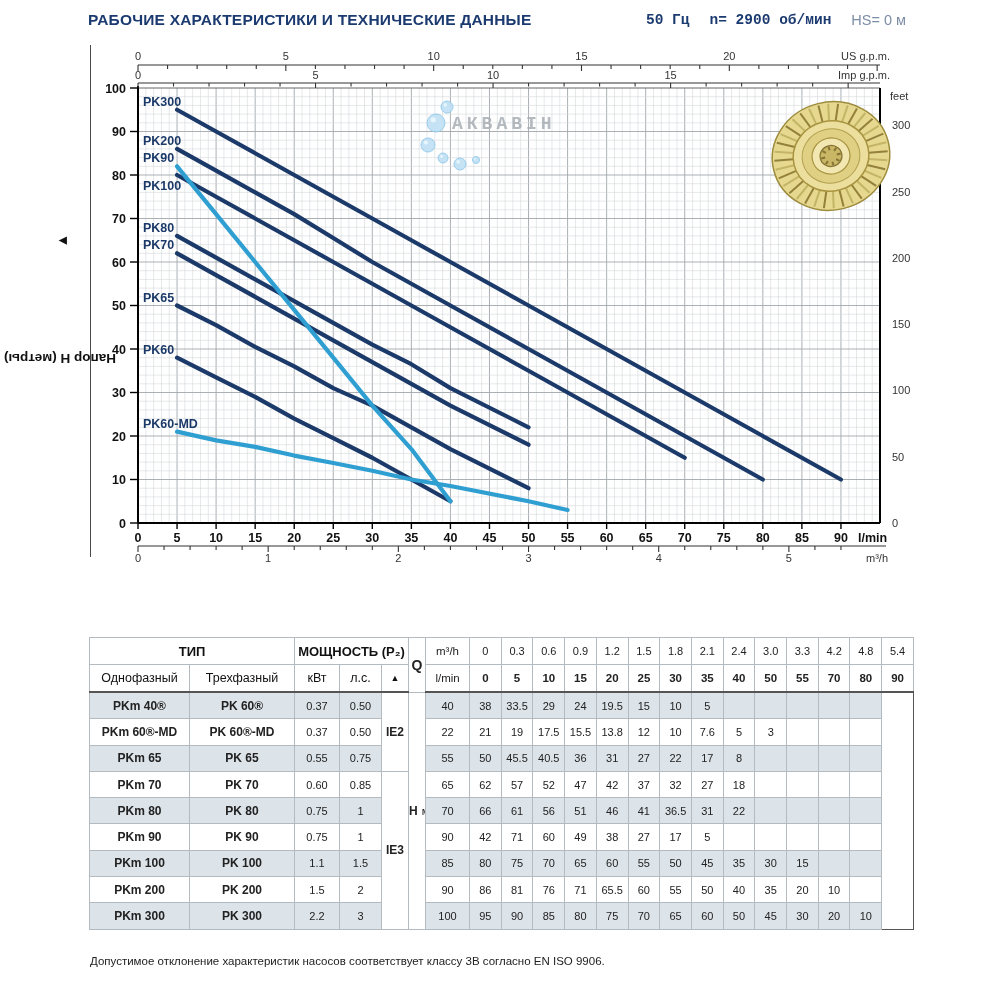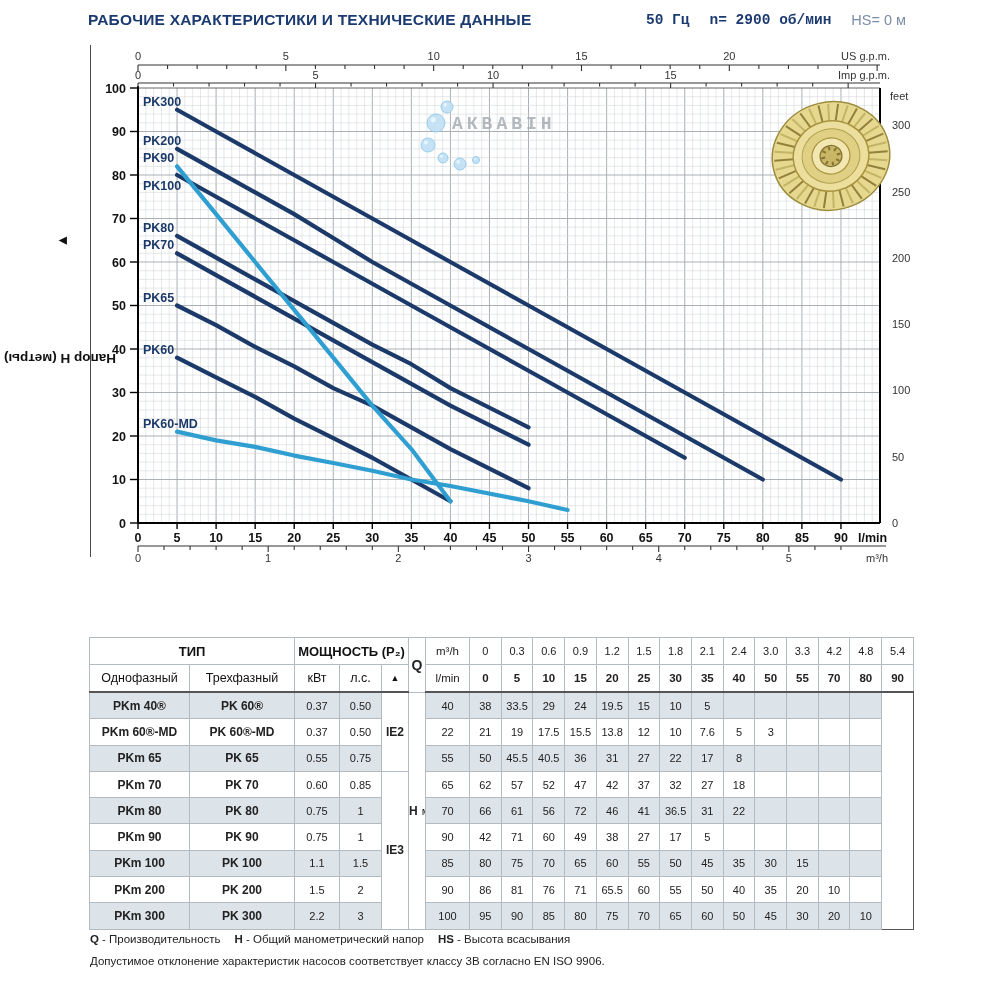--- a/index.html
+++ b/index.html
@@ -639,21 +639,21 @@
         </tr>
         <tr class="shade">
           <td class="model">PKm 80</td>
           <td class="model">PK 80</td>
           <td class="num">0.75</td>
           <td class="num">1</td>
           <td class="num">70</td>
           <td class="num">66</td>
           <td class="num">61</td>
           <td class="num">56</td>
-          <td class="num">72</td>
+          <td class="num">51</td>
           <td class="num">46</td>
           <td class="num">41</td>
           <td class="num">36.5</td>
           <td class="num">31</td>
           <td class="num">22</td>
           <td class="num"></td>
           <td class="num"></td>
           <td class="num"></td>
           <td class="num"></td>
         </tr>
@@ -733,16 +733,15 @@
           <td class="num">60</td>
           <td class="num">50</td>
           <td class="num">45</td>
           <td class="num">30</td>
           <td class="num">20</td>
           <td class="num">10</td>
         </tr>
       </tbody>
   </table>
 
-  <div class="fline" id="f1"><b>Q</b><span class="sep">- Производительность</span><b>H</b><span class="sep">- Общий манометрический напор</span><b>HS</b><span class="sep">- Высота всасывания</span></div>
   <div class="fline" id="f2">Допустимое отклонение характеристик насосов соответствует классу 3В согласно EN ISO 9906.</div>
 
 </div>
 
 </body></html>

